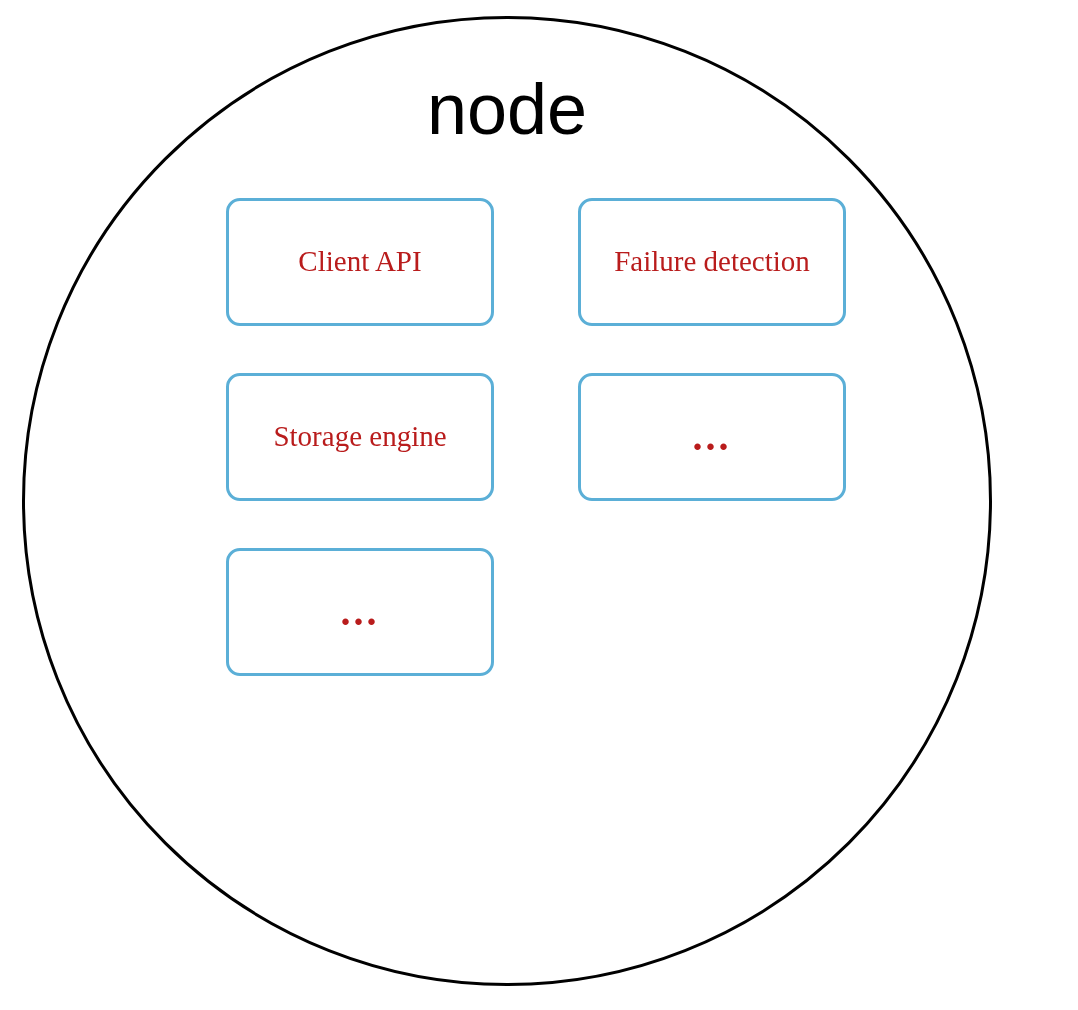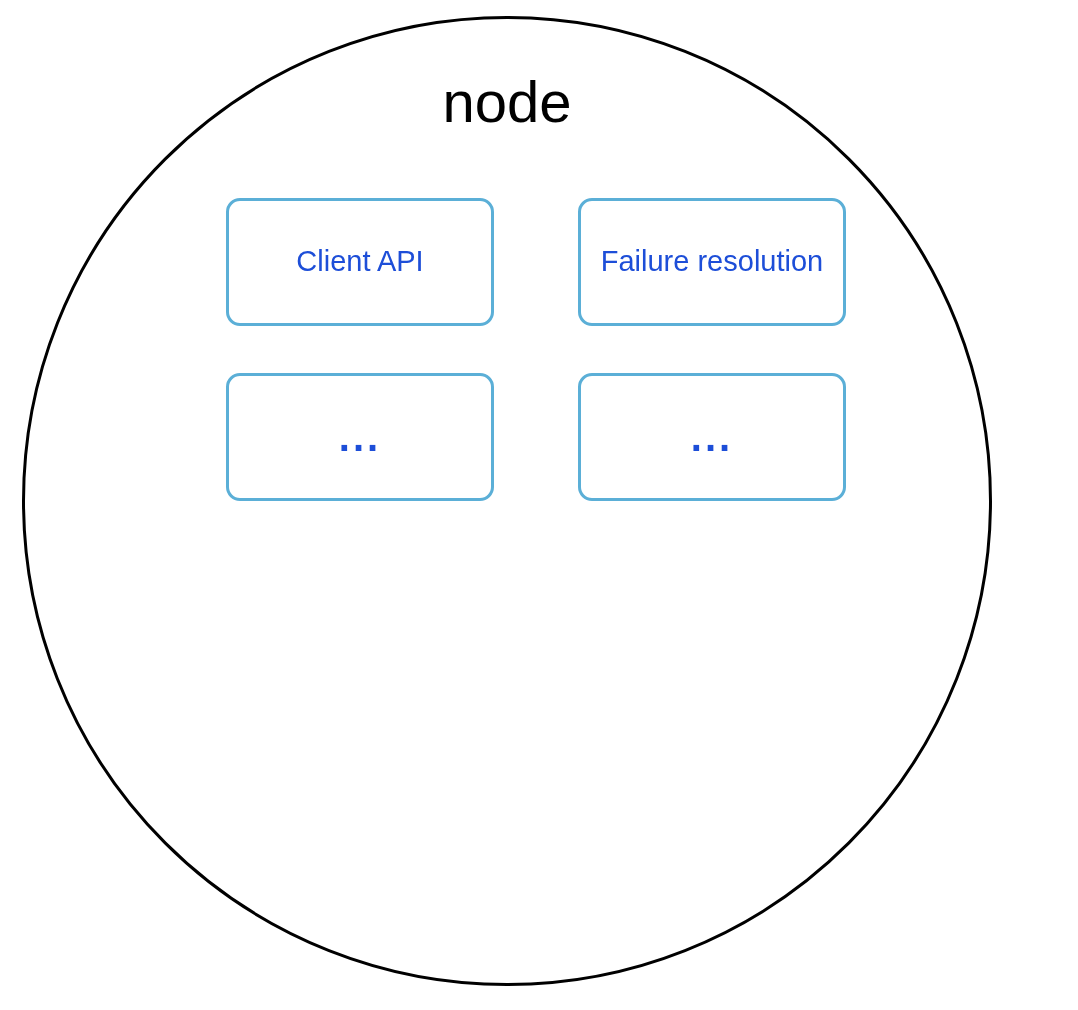--- a/index.html
+++ b/index.html
@@ -28,21 +28,21 @@
     border-radius: 50%;
     box-sizing: border-box;
     background: transparent;
   }
   .node-title {
     position: absolute;
     left: 0;
     top: 72px;
     width: 1014px;
     text-align: center;
-    font-size: 58px;
+    font-size: 72px;
     line-height: 1.05;
     color: #000000;
     font-family: "Liberation Sans", sans-serif;
     white-space: nowrap;
   }
   .grid {
     position: absolute;
     left: 226px;
     top: 198px;
     width: 620px;
@@ -60,22 +60,22 @@
     box-sizing: border-box;
     display: flex;
     align-items: center;
     justify-content: center;
     text-align: center;
     padding: 4px 10px;
   }
   .box-label {
     font-size: 29px;
     line-height: 1.22;
-    color: #1d4ed8;
-    font-family: Liberation Sans, sans-serif;
+    color: #b91c1c;
+    font-family: Liberation Serif, serif;
     white-space: pre-line;
   }
   .box-label.ellipsis {
     font-size: 40px;
     letter-spacing: 3px;
     font-weight: bold;
   }
 </style>
 </head>
 <body>
@@ -86,26 +86,29 @@
 
   <div class="node-title">node</div>
 
   <div class="grid">
 
     <div class="box">
       <span class="box-label">Client API</span>
     </div>
 
     <div class="box">
-      <span class="box-label">Failure resolution</span>
+      <span class="box-label">Failure detection</span>
     </div>
 
 
 
 
+    <div class="box">
+      <span class="box-label">Storage engine</span>
+    </div>
 
     <div class="box">
       <span class="box-label ellipsis">...</span>
     </div>
 
     <div class="box">
       <span class="box-label ellipsis">...</span>
     </div>
 
   </div>

